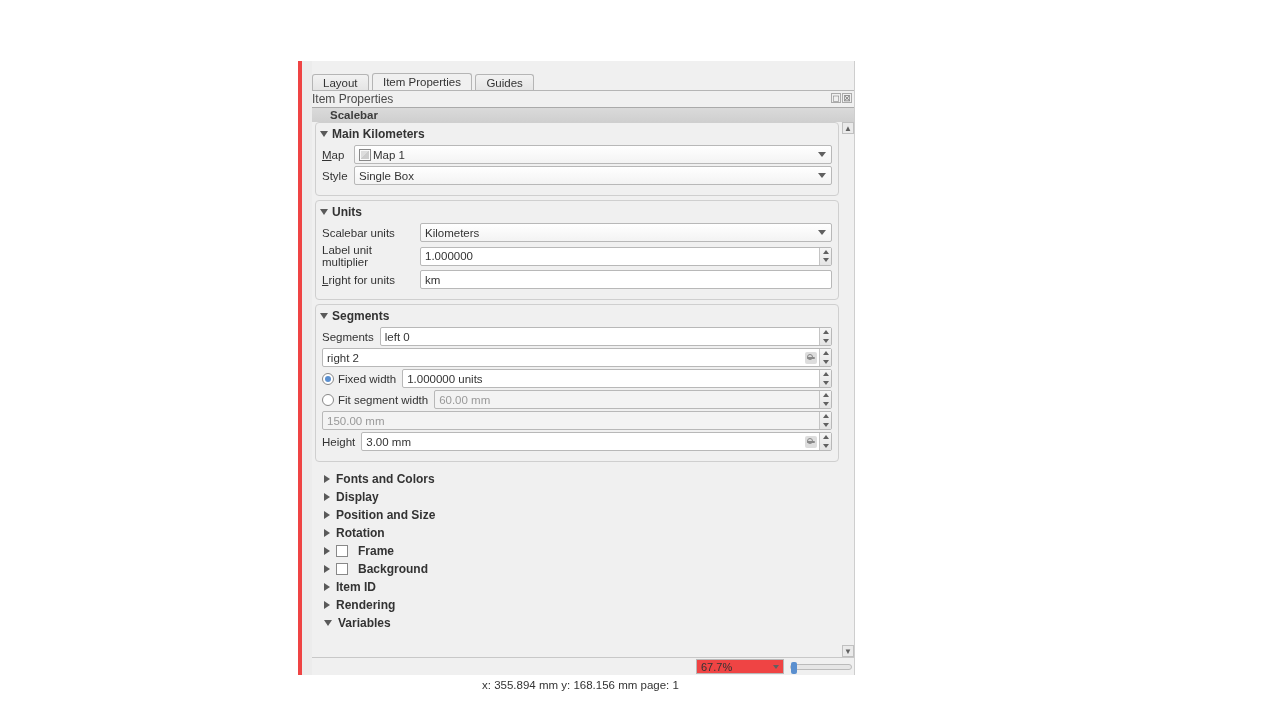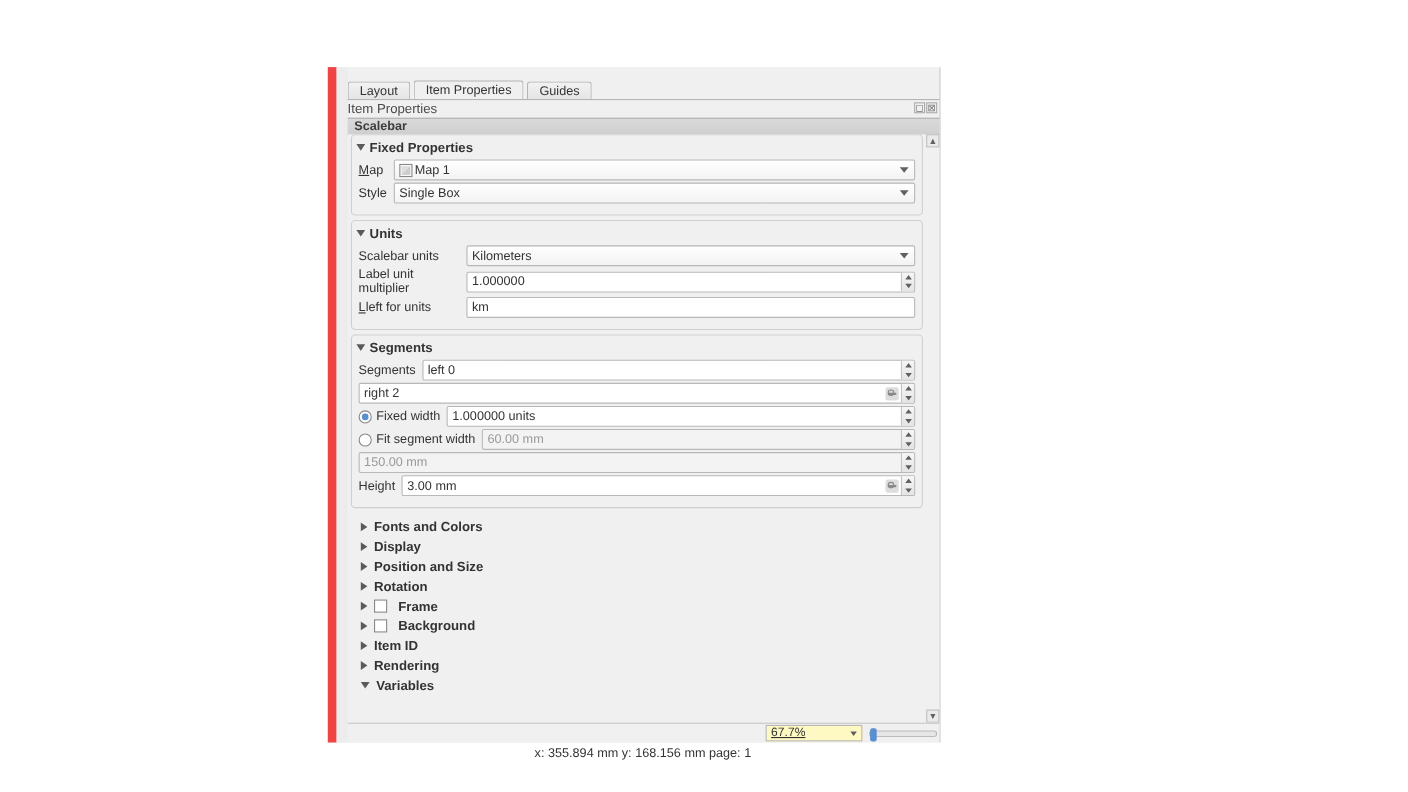--- a/index.html
+++ b/index.html
@@ -3,21 +3,21 @@
 <meta charset="utf-8">
 <style>
   * { box-sizing: border-box; font-family: "Segoe UI", Tahoma, sans-serif; }
   body { margin: 0; background: #fff; width: 1280px; height: 720px; position: relative; }
 
   .panel {
     position: absolute;
     left: 298px; top: 61px;
     width: 557px; height: 614px;
     background: #f0f0f0;
-    border-left: 8px solid #ef4444;
+    border-left: 4px solid #ef4444;
     border-right: 1px solid #cecece;
   }
 
   .left-gutter {
     position: absolute; left:0; top:0; bottom:0; width:10px;
     background: #ececec;
   }
 
   
   .tabs { position: absolute; left: 10px; top: 10px; right: 0; height: 17px; }
@@ -37,21 +37,21 @@
     position: absolute; left: 10px; top: 31px;
     font-size: 12px; color: #4a4a4a;
   }
   .win-btns { position:absolute; top:32px; right:2px; font-size:9px; color:#777; display:flex; gap:1px;}
   .win-btns span { width:10px;height:10px; border:1px solid #aaa; display:inline-flex; align-items:center; justify-content:center; cursor:default;}
 
   .item-subtitle {
     position: absolute; left: 10px; right: 0; top: 46px;
     background: linear-gradient(#dadada,#cfcfcf);
     border-top:1px solid #aaa; border-bottom:1px solid #aaa;
-    padding: 1px 6px; font-size: 11.5px; font-weight: bold; color:#3d3d3d;
+    padding: 1px 18px; font-size: 11.5px; font-weight: bold; color:#3d3d3d;
   }
 
   .scroll-area {
     position: absolute; left: 10px; top: 61px; right: 12px; bottom: 18px;
     overflow: hidden; background:#f0f0f0;
   }
   .scroll-track {
     position:absolute; right:0; top:61px; bottom:18px; width:12px; background:#f0f0f0;
   }
   .scroll-arrow { width:12px;height:12px; background:#eaeaea; border:1px solid #c0c0c0; font-size:8px; display:flex;align-items:center;justify-content:center; color:#606060; cursor:default;}
@@ -123,21 +123,21 @@
   .radio { width:12px;height:12px;border:1px solid #888;border-radius:50%;display:inline-flex;align-items:center;justify-content:center;margin-right:4px; background:#fff;}
   .radio .dot{ width:6px;height:6px;border-radius:50%;background:#5a8fcf;}
   .check { width:12px;height:12px;border:1px solid #888;display:inline-block;background:#fff;margin-right:4px;}
 
   .status {
     position:absolute; left:10px; right:0; bottom:0; height:18px;
     border-top:1px solid #c8c8c8; background:#f0f0f0;
     display:flex; align-items:center; font-size:11.5px; color:#333;
   }
   .status .coords{ position:absolute; left:170px;margin-top:36px;}
-  .status .zoom-dd { position:absolute; right:70px; width:88px; height:15px; border:1px solid #b8b8b8; background:#fef9c3; font-size:11px; display:flex;align-items:flex-start;padding:0 14px 0 4px;text-decoration:underline;}
+  .status .zoom-dd { position:absolute; right:70px; width:88px; height:15px; border:1px solid #b8b8b8; background:#ef4444; font-size:11px; display:flex;align-items:flex-end;padding:0 14px 0 4px;}
   .status .zoom-dd::after{content:'';position:absolute;right:4px;top:5px;width:0;height:0;border-left:3px solid transparent;border-right:3px solid transparent;border-top:4px solid #606060;}
   .status .slider { position:absolute; right:2px; width:62px; height:6px; background:#e6e6e6; border:1px solid #bbb; border-radius:3px; top:6px;}
   .status .slider .thumb{ position:absolute; left:0px; top:-3px; width:6px; height:12px; background:#5a8fcf; border-radius:2px;}
 
   .seg-right-col { width: 166px; margin-left:auto; }
 </style>
 </head>
 <body>
 
 <div class="panel">
@@ -154,21 +154,21 @@
   <div class="win-btns">
     <span>◻</span>
     <span>⊠</span>
   </div>
 
   <div class="item-subtitle">Scalebar</div>
 
   <div class="scroll-area">
 
     <div class="group">
-      <h4>Fixed Properties</h4>
+      <h4>Main Kilometers</h4>
 
       <div class="row">
         <div class="label" style="width:26px"><span class="u">M</span><span>ap</span></div>
         <div class="dropdown">
           <span class="map-ico"></span>
           <span>Map 1</span>
         </div>
       </div>
       <div class="row">
         <div class="label" style="width:26px">Style</div>
@@ -191,21 +191,21 @@
         <div class="label" style="width:92px">Label unit multiplier</div>
         <div class="spinner">
           <span>1.000000</span>
           <div class="spin-btns">
               <span class="su"></span>
               <span class="sd"></span>
             </div>
         </div>
       </div>
       <div class="row">
-        <div class="label" style="width:92px"><span class="u">L</span><span>left for units</span></div>
+        <div class="label" style="width:92px"><span class="u">L</span><span>right for units</span></div>
         <div class="textinput">
             <span>km</span>
           </div>
       </div>
     </div>
 
     <div class="group">
       <h4>Segments</h4>
 
       <div class="row">

